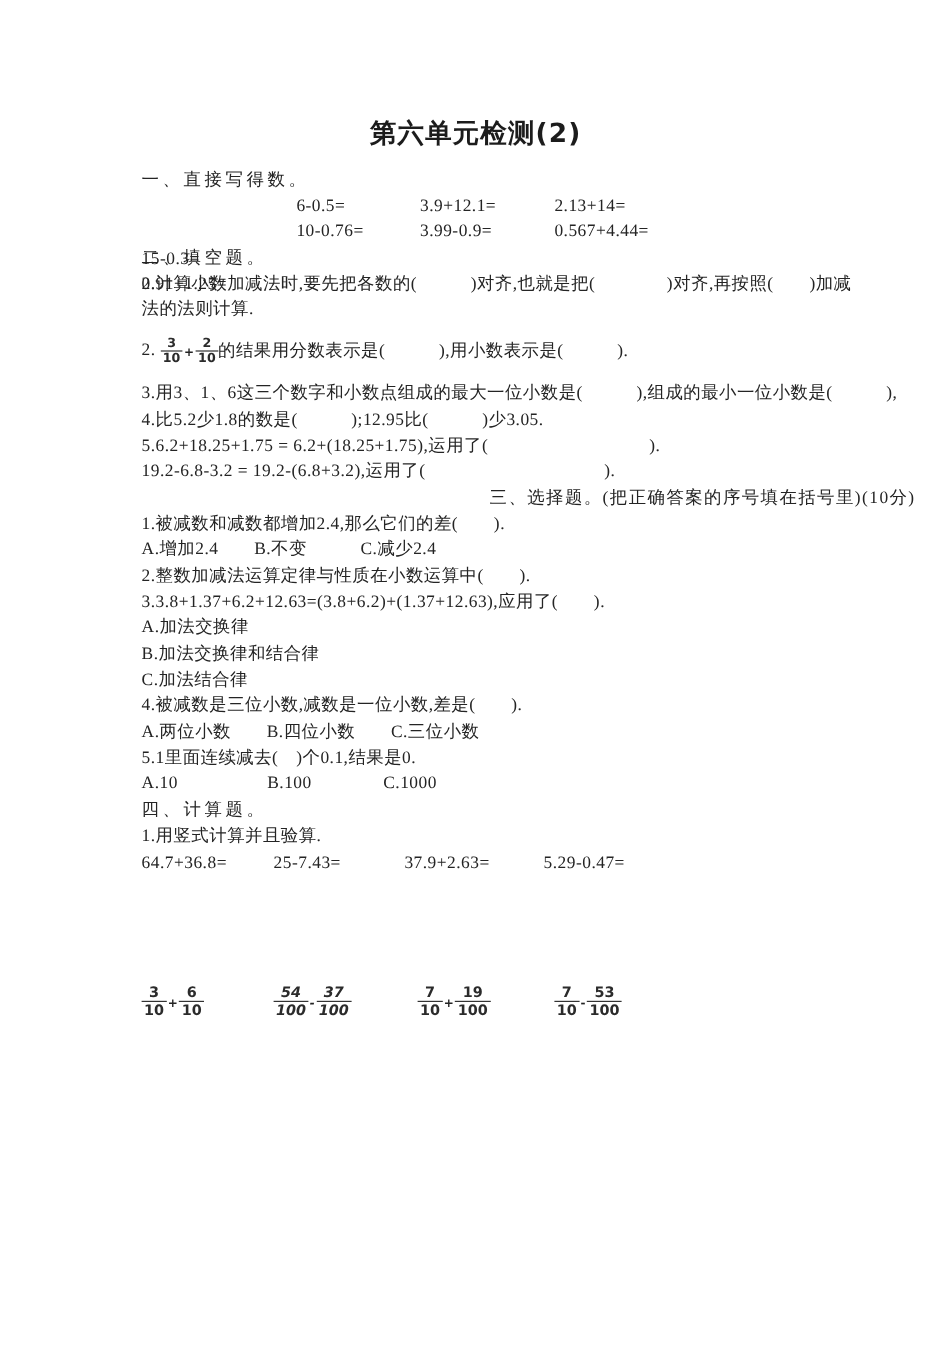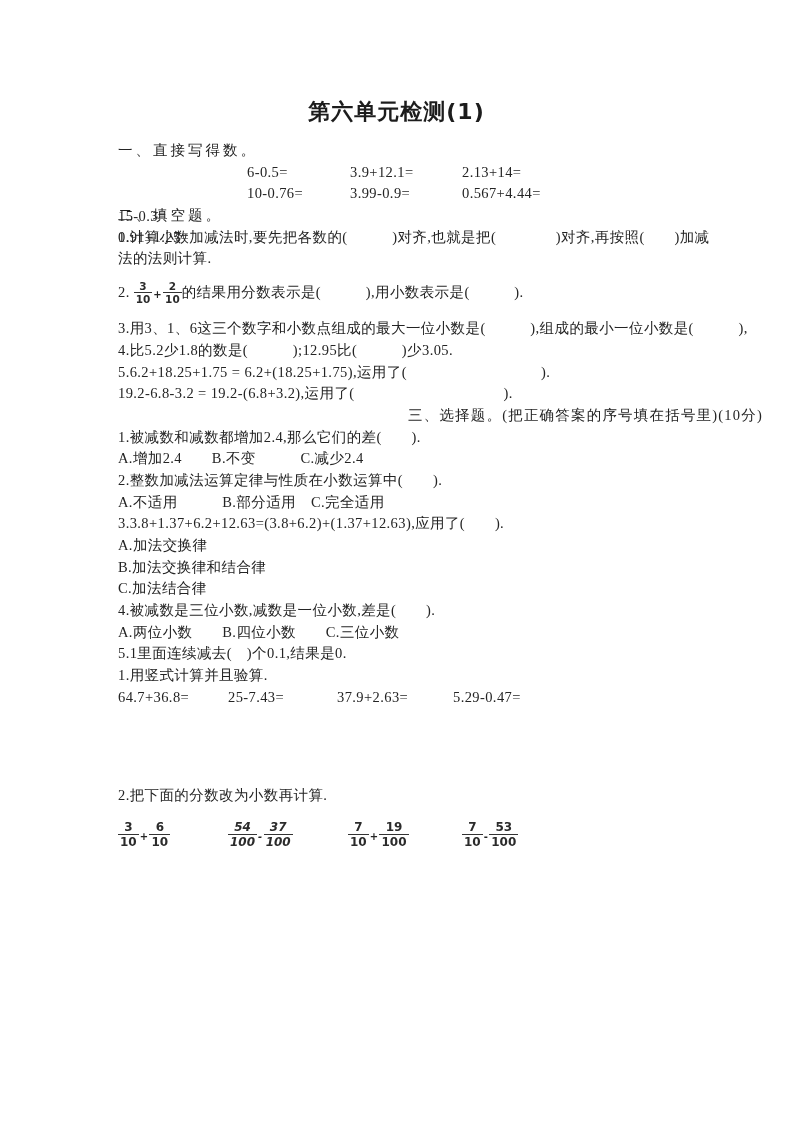--- a/index.html
+++ b/index.html
@@ -77,40 +77,40 @@
     position:relative;
     top:2px;
   }
   .q2pre{margin-right:4px;}
 </style>
 </head>
 <body>
 
 <div class="page">
 
-  <div class="title">第六单元检测(1)</div>
+  <div class="title">第六单元检测(2)</div>
 
   <div class="content">
 
     <div class="line sec">一、直接写得数。</div>
     <div class="line row4">
       <span class="c1a">15-0.3=</span>
       <span class="c2a">6-0.5=</span>
       <span class="c3a">3.9+12.1=</span>
       <span>2.13+14=</span>
     </div>
     <div class="line row4">
       <span class="c1a">0.91+1.25=</span>
       <span class="c2a">10-0.76=</span>
       <span class="c3a">3.99-0.9=</span>
       <span>0.567+4.44=</span>
     </div>
 
     <div class="line sec">二、填空题。</div>
-    <div class="line">1.计算小数加减法时,要先把各数的(　　　)对齐,也就是把(　　　　)对齐,再按照(　　)加减</div>
+    <div class="line">2.计算小数加减法时,要先把各数的(　　　)对齐,也就是把(　　　　)对齐,再按照(　　)加减</div>
     <div class="line">法的法则计算.</div>
 
     <div class="fracline">
       <span class="q2pre">2.</span>
       <span class="frac small">
         <span class="fn">3</span>
         <span class="fd">10</span>
       </span>
       <span class="fop">+</span>
       <span class="frac small">
@@ -122,40 +122,40 @@
 
     <div class="line after-frac">3.用3、1、6这三个数字和小数点组成的最大一位小数是(　　　),组成的最小一位小数是(　　　),</div>
     <div class="line">4.比5.2少1.8的数是(　　　);12.95比(　　　)少3.05.</div>
     <div class="line">5.6.2+18.25+1.75 = 6.2+(18.25+1.75),运用了(　　　　　　　　　).</div>
     <div class="line">19.2-6.8-3.2 = 19.2-(6.8+3.2),运用了(　　　　　　　　　　).</div>
 
     <div class="line sec3">三、选择题。(把正确答案的序号填在括号里)(10分)</div>
     <div class="line">1.被减数和减数都增加2.4,那么它们的差(　　).</div>
     <div class="line">A.增加2.4　　B.不变　　　C.减少2.4</div>
     <div class="line">2.整数加减法运算定律与性质在小数运算中(　　).</div>
-    <div class="line">A.不适用　　　B.部分适用　C.完全适用</div>
     <div class="line">3.3.8+1.37+6.2+12.63=(3.8+6.2)+(1.37+12.63),应用了(　　).</div>
     <div class="line">A.加法交换律</div>
     <div class="line">B.加法交换律和结合律</div>
     <div class="line">C.加法结合律</div>
     <div class="line">4.被减数是三位小数,减数是一位小数,差是(　　).</div>
     <div class="line">A.两位小数　　B.四位小数　　C.三位小数</div>
     <div class="line">5.1里面连续减去(　)个0.1,结果是0.</div>
-
+    <div class="line">A.10　　　　　B.100　　　　C.1000</div>
+
+    <div class="line sec">四、计算题。</div>
     <div class="line">1.用竖式计算并且验算.</div>
     <div class="line row4">
       <span class="c1b">64.7+36.8=</span>
       <span class="c2b">25-7.43=</span>
       <span class="c3b">37.9+2.63=</span>
       <span>5.29-0.47=</span>
     </div>
 
     <div class="working-gap"></div>
 
-    <div class="line">2.把下面的分数改为小数再计算.</div>
 
     <div class="bottom-frac-row">
       <span class="fgroup c1f">
         <span class="frac">
           <span class="fn">3</span>
           <span class="fd">10</span>
         </span>
         <span class="fop">+</span>
         <span class="frac">
           <span class="fn">6</span>

